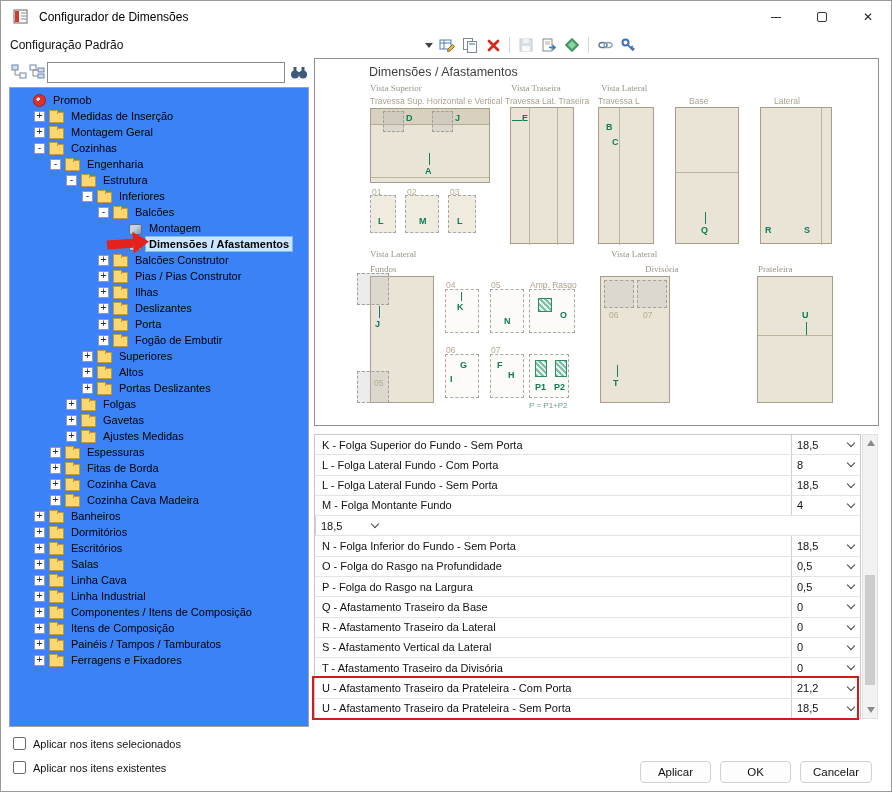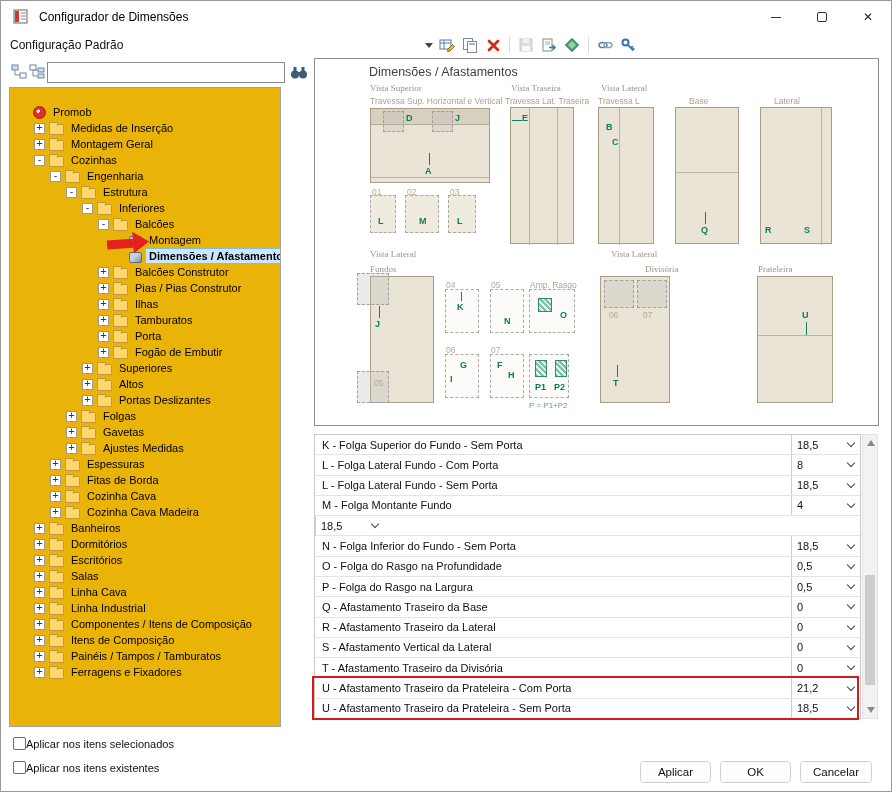--- a/index.html
+++ b/index.html
@@ -21,21 +21,21 @@
   .combo-arrow { margin-left:auto; width:0; height:0; border-left:4px solid transparent; border-right:4px solid transparent; border-top:5px solid #444; }
   .tb-icons { position:absolute; left:436px; top:34px; height:20px; display:flex; align-items:center; gap:3px; }
   .tbi { width:20px; height:20px; display:flex; align-items:center; justify-content:center; }
   .tbi.disabled { opacity:.45; }
   .vsep { width:1px; height:16px; background:#d8d8d8; margin:0 3px; }
 
   
   .tree-toolbar-icon { position:absolute; top:63px; width:16px; height:16px; }
   .search-input { position:absolute; left:46px; top:61px; width:238px; height:21px; border:1px solid #8a8a8a; font-size:11px; padding:0 4px; outline:none; }
   .binoc { position:absolute; left:289px; top:63px; }
-  .treebox { position:absolute; left:8px; top:86px; width:272px; height:640px; border:1px solid #a3a3a3; background:#eab308; overflow:hidden; padding-top:16px; }
+  .treebox { position:absolute; left:8px; top:86px; width:300px; height:640px; border:1px solid #a3a3a3; background:#3b82f6; overflow:hidden; padding-top:4px; }
   .trow { display:flex; align-items:center; height:16px; white-space:nowrap; }
   .texp { width:11px; height:11px; border:1px solid #9a9a9a; background:#fff; font-size:10px; line-height:8px; text-align:center; color:#333; margin-right:4px; flex:0 0 11px; font-family:"DejaVu Sans Mono", monospace; }
   .texp.spacer { border:none; background:transparent; }
   .ticon { margin-right:4px; flex:0 0 auto; display:inline-block; }
   .ticon.folder { position:relative; width:15px; height:11px; background:#ffd76e; border:1px solid #c09a38; border-radius:1px; margin-top:2px; }
   .ticon.folder::before { content:''; position:absolute; top:-3px; left:-1px; width:7px; height:3px; background:#ffd76e; border:1px solid #c09a38; border-bottom:none; border-radius:1px 1px 0 0; }
   .ticon.promob { width:13px; height:13px; border-radius:50%; background:radial-gradient(circle at 38% 38%, #ffffff 0 17%, #e23028 19% 100%); border:1px solid #a51d17; }
   .ticon.prop { width:13px; height:11px; background:linear-gradient(135deg,#c6d2e2 0 40%,#7d93ad 100%); border:1px solid #5a7089; border-radius:2px; margin-top:2px; }
   .tlabel { font-size:11px; color:#000; padding:0 3px; line-height:14px; }
   .trow.sel .tlabel { background:#cbe7ff; box-shadow:0 0 0 1px #7ebde8; font-weight:bold; }
@@ -73,21 +73,21 @@
   .pcombo { width:69px; border-left:1px solid #cfcfcf; display:flex; align-items:center; justify-content:space-between; padding:0 6px 0 5px; background:#fff; }
   .pval { font-size:11px; color:#111; }
   .chev { width:6px; height:6px; border-right:1.4px solid #444; border-bottom:1.4px solid #444; transform:rotate(45deg); margin-top:-3px; }
   .vscroll { position:absolute; left:861px; top:433px; width:16px; height:285px; background:#f2f2f2; border:1px solid #e2e2e2; }
   .sarr { position:absolute; left:4px; width:0; height:0; border-left:4px solid transparent; border-right:4px solid transparent; }
   .sarr.up { top:5px; border-bottom:6px solid #8a8a8a; }
   .sarr.down { bottom:5px; border-top:6px solid #8a8a8a; }
   .sthumb { position:absolute; left:2px; right:2px; top:140px; height:110px; background:#cdcdcd; }
 
   
-  .cbrow { position:absolute; display:flex; align-items:center; font-size:11px; color:#111; }
+  .cbrow { position:absolute; display:flex; align-items:center; gap:7px; font-size:11px; color:#111; }
   .cbox { width:13px; height:13px; border:1px solid #6b6b6b; border-radius:2px; background:#fff; flex:0 0 13px; }
   .btn { position:absolute; height:22px; background:#fdfdfd; border:1px solid #d0d0d0; border-radius:4px; font-size:11.5px; color:#111; display:flex; align-items:center; justify-content:center; }
 </style>
 </head>
 <body>
 
 <div class="window">
 
   <div class="titlebar">
     <svg class="abs" style="left:11px;top:7px" width="18" height="18">
@@ -259,21 +259,21 @@
         <span class="tlabel">Pias / Pias Construtor</span>
       </div>
       <div class="trow" style="padding-left: 88px;">
         <span class="texp">+</span>
         <span class="ticon folder"></span>
         <span class="tlabel">Ilhas</span>
       </div>
       <div class="trow" style="padding-left: 88px;">
         <span class="texp">+</span>
         <span class="ticon folder"></span>
-        <span class="tlabel">Tamburatos</span>
+        <span class="tlabel">Deslizantes</span>
       </div>
       <div class="trow" style="padding-left: 88px;">
         <span class="texp">+</span>
         <span class="ticon folder"></span>
         <span class="tlabel">Porta</span>
       </div>
       <div class="trow" style="padding-left: 88px;">
         <span class="texp">+</span>
         <span class="ticon folder"></span>
         <span class="tlabel">Fogão de Embutir</span>

